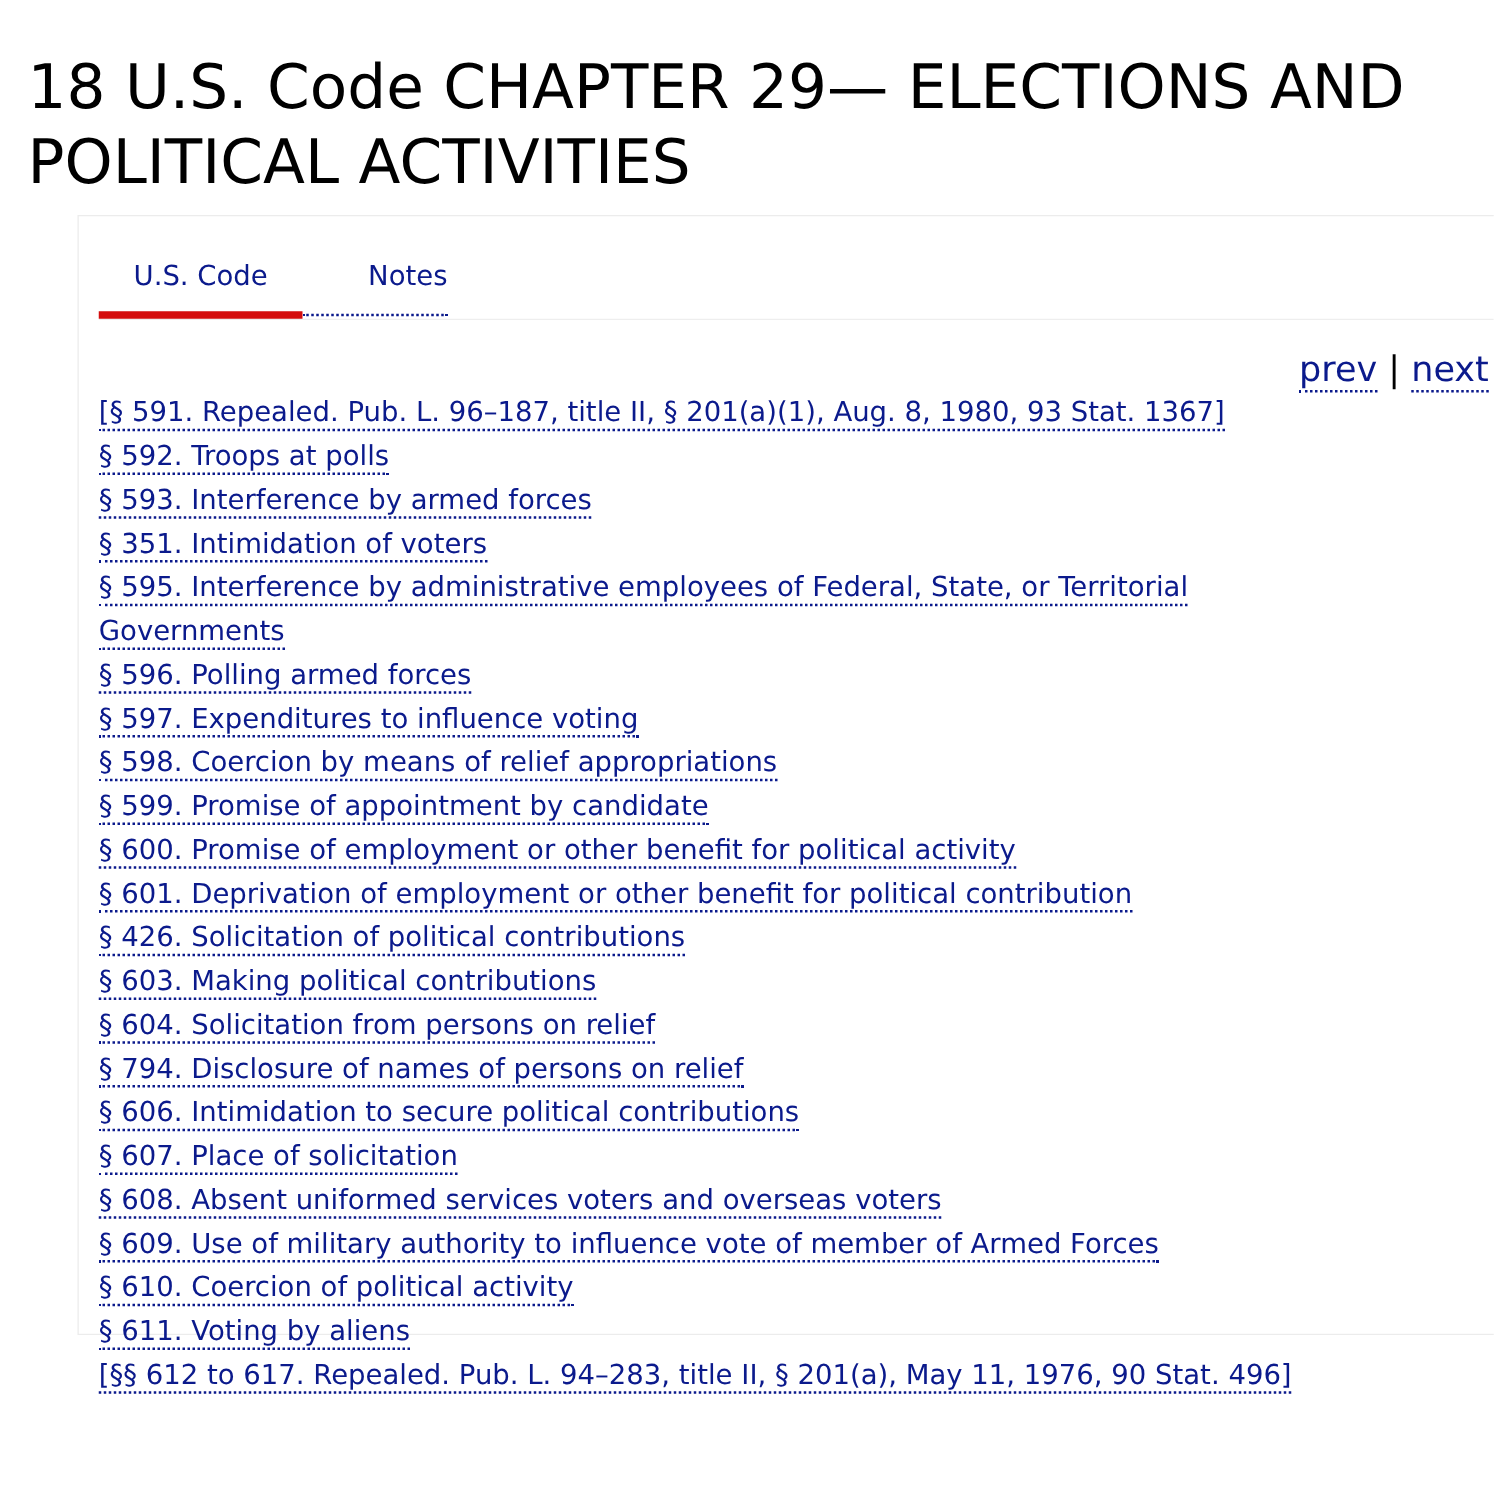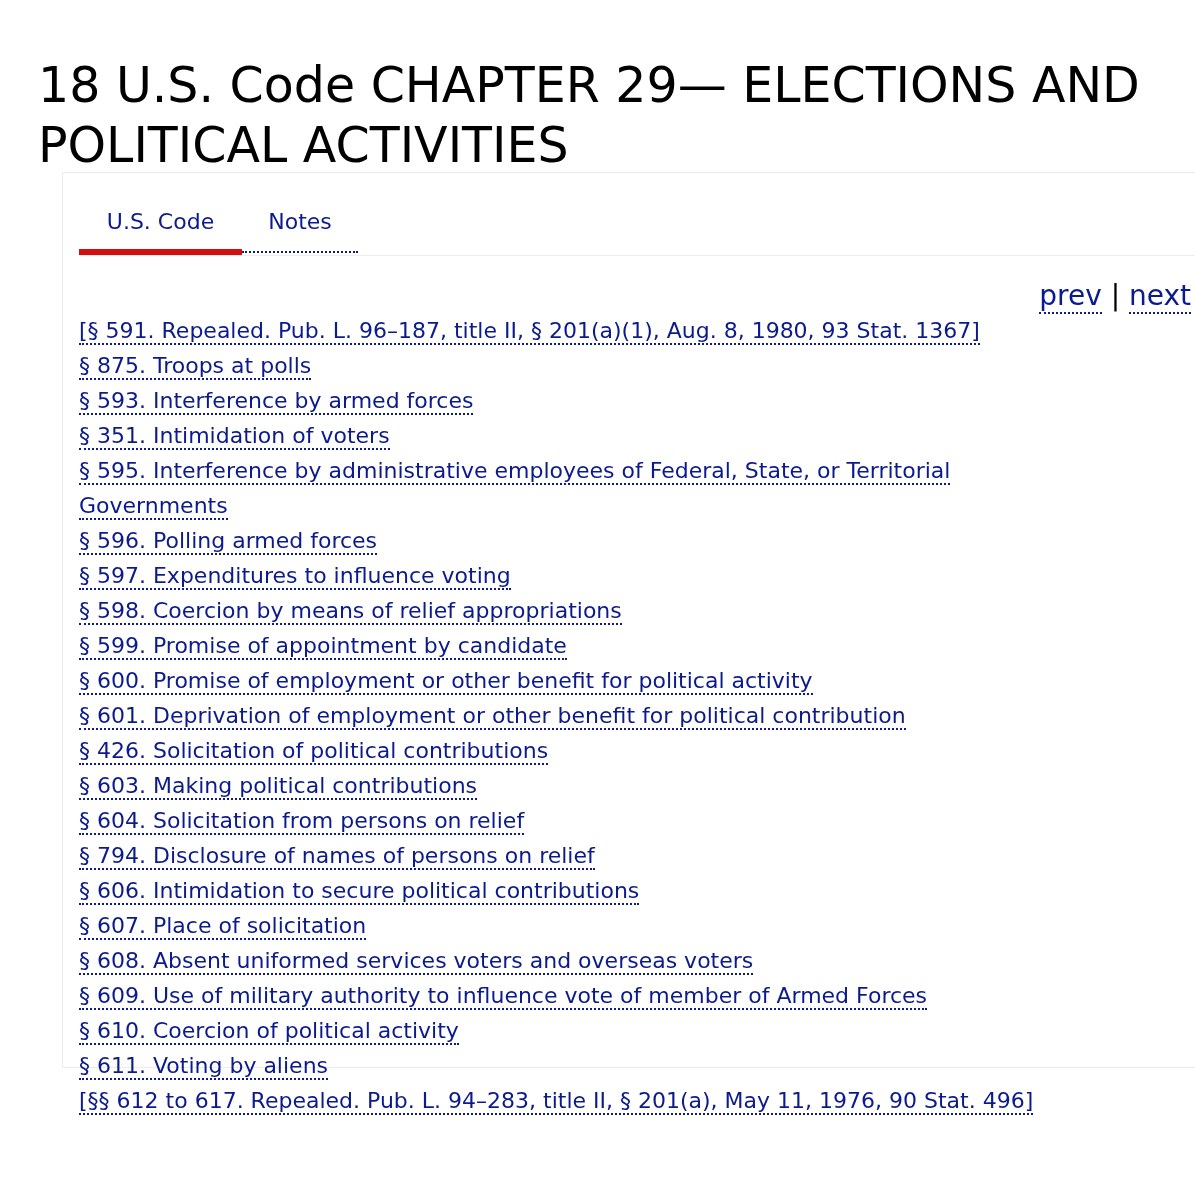--- a/index.html
+++ b/index.html
@@ -1,22 +1,22 @@
 <!DOCTYPE html>
 <html><head>
 <meta charset="utf-8">
 <style>
   html, body { margin:0; padding:0; background:#fff; }
   body { width:1195px; height:1200px; position:relative; font-family:"DejaVu Sans", sans-serif; overflow:hidden; }
-  h1 { position:absolute; left:22px; top:40px; margin:16px; font-weight:normal; font-size:49px; line-height:60px; color:#000; width:1140px; font-family:"DejaVu Sans", sans-serif; }
+  h1 { position:absolute; left:22px; top:40px; margin:0; font-weight:normal; font-size:49px; line-height:60px; color:#000; width:1140px; font-family:"DejaVu Sans", sans-serif; }
   .panel { position:absolute; left:32px; top:172px; width:1146px; height:896px; border:1px solid #ececec; box-sizing:border-box;margin-left:30px; }
   .tabs { position:absolute; left:16px; top:30px; height:52px; width:1116px; border-bottom:1px solid #eee; }
   .tab { position:absolute; top:0; height:52px; font-size:22px; line-height:38px; color:#0b1a8c; text-decoration:none; }
   .tab.active { left:0; width:163px; text-align:center; border-bottom:6px solid #d40e0e; box-sizing:border-box; }
-  .tab.notes { left:163px; width:116px; text-align:center; border-bottom:2px dotted #0b1a8c; box-sizing:border-box; height:50px; }
+  .tab.notes { left:163px; width:116px; text-align:right; border-bottom:2px dotted #0b1a8c; box-sizing:border-box; height:50px; }
   .pager { position:absolute; right:16px; top:106px; font-size:28px; color:#000; }
   .pager a { color:#0b1a8c; text-decoration:none; border-bottom:2px dotted #0b1a8c; }
   .list { position:absolute; left:16px; top:140px; width:1000px; margin:0; padding:0; list-style:none; }
   .list li { font-size:22px; line-height:35px; }
   .list a { color:#0b1a8c; text-decoration:none; border-bottom:2px dotted #0b1a8c; }
 </style>
 </head>
 <body>
 
 <h1>18 U.S. Code CHAPTER 29— ELECTIONS AND POLITICAL ACTIVITIES</h1>
@@ -28,21 +28,21 @@
   </div>
 
   <div class="pager">
     <a>prev</a>
     <span>|</span>
     <a>next</a>
   </div>
 
   <ul class="list">
     <li><a>[§ 591. Repealed. Pub. L. 96–187, title II, § 201(a)(1), Aug. 8, 1980, 93 Stat. 1367]</a></li>
-    <li><a>§ 875. Troops at polls</a></li>
+    <li><a>§ 592. Troops at polls</a></li>
     <li><a>§ 593. Interference by armed forces</a></li>
     <li><a>§ 351. Intimidation of voters</a></li>
     <li><a>§ 595. Interference by administrative employees of Federal, State, or Territorial Governments</a></li>
     <li><a>§ 596. Polling armed forces</a></li>
     <li><a>§ 597. Expenditures to influence voting</a></li>
     <li><a>§ 598. Coercion by means of relief appropriations</a></li>
     <li><a>§ 599. Promise of appointment by candidate</a></li>
     <li><a>§ 600. Promise of employment or other benefit for political activity</a></li>
     <li><a>§ 601. Deprivation of employment or other benefit for political contribution</a></li>
     <li><a>§ 426. Solicitation of political contributions</a></li>

